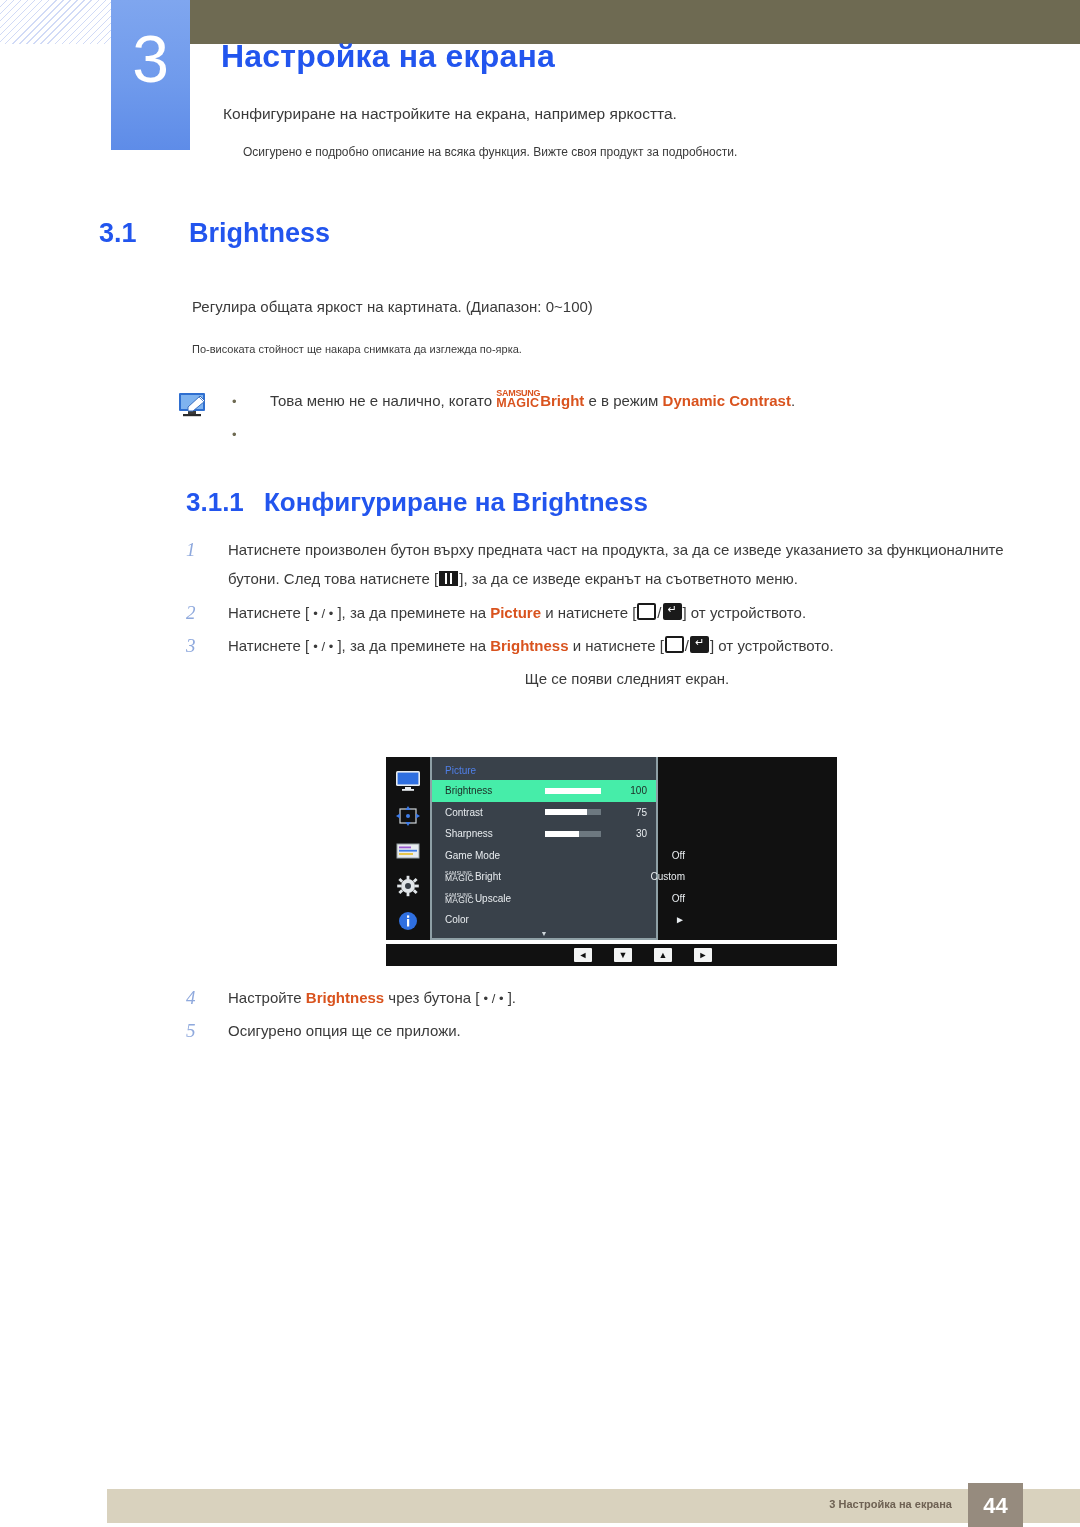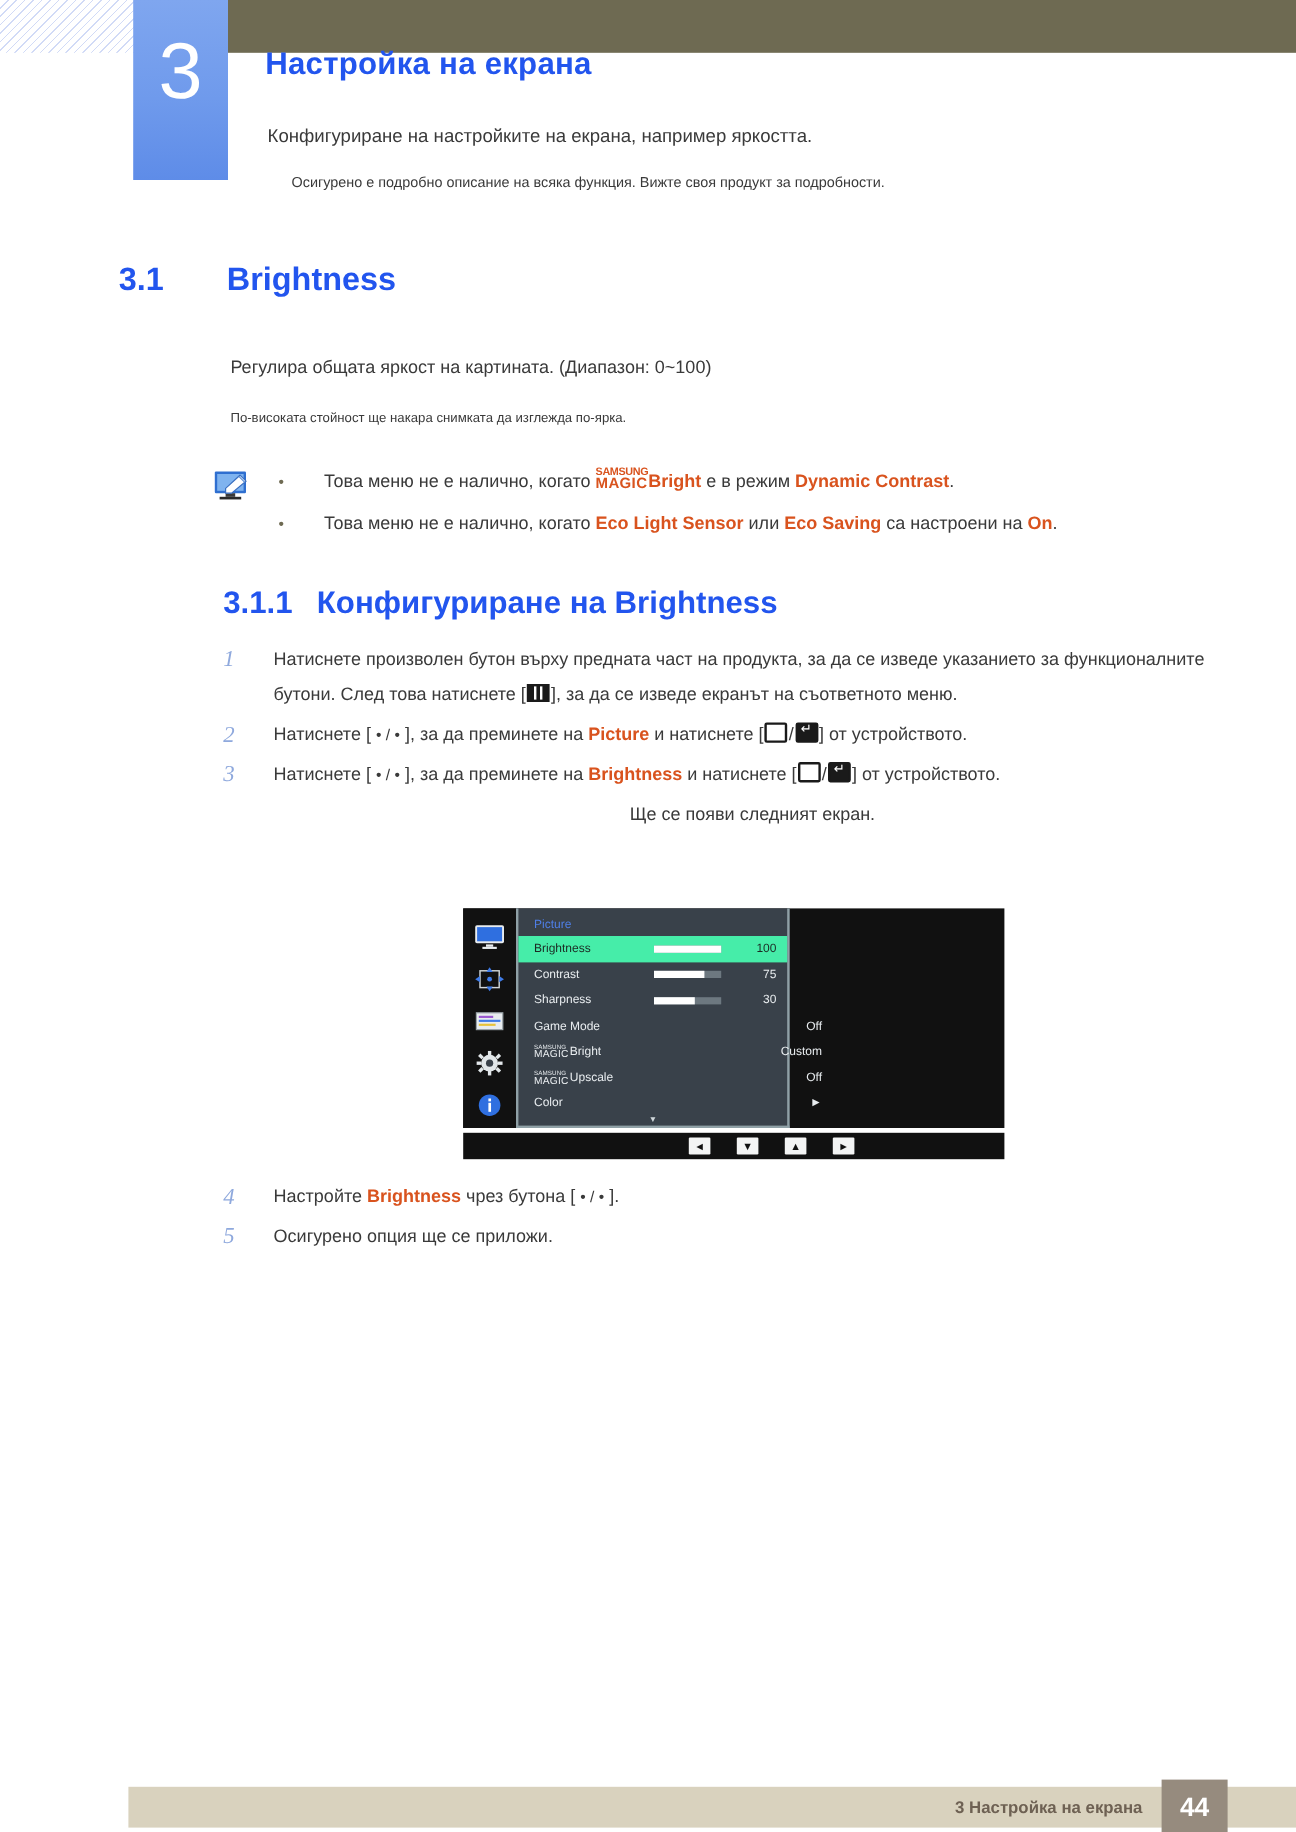--- a/index.html
+++ b/index.html
@@ -47,21 +47,21 @@
     font-size: 66px;
     font-weight: 400;
     line-height: 1;
     font-family: "Liberation Sans", sans-serif;
   }
 
   
   .chapter-title {
     position: absolute;
     left: 221px; top: 38px;
-    font-size: 26px;
+    font-size: 32px;
     font-weight: bold;
     color: #2255ee;
     letter-spacing: .2px;
   }
   .chapter-lead1 {
     position: absolute;
     left: 223px; top: 105px;
     font-size: 15.5px;
     color: #3a3a3a;
   }
@@ -350,21 +350,21 @@
   
   .foot-bar {
     position: absolute;
     left: 107px; top: 1489px;
     width: 973px; height: 34px;
     background: #d9d2be;
   }
   .foot-text {
     position: absolute;
     right: 128px; top: 1498px;
-    font-size: 14px;
+    font-size: 11px;
     font-weight: bold;
     color: #6e6153;
     text-align: right;
   }
   .foot-page {
     position: absolute;
     left: 968px; top: 1483px;
     width: 55px; height: 45px;
     background: #968b7e;
     color: #ffffff;
@@ -405,21 +405,20 @@
   </svg>
 </div>
 
 <div class="note-list">
   <div class="note-row">
     <span class="note-bullet">•</span>
     <span><span>Това меню не е налично, когато </span><span class="magic"><span class="s">SAMSUNG</span><span class="m">MAGIC</span></span><span class="hl">Bright</span><span> е в режим </span><span class="hl">Dynamic Contrast</span><span>.</span></span>
   </div>
   <div class="note-row">
     <span class="note-bullet">•</span>
-    <span><span>Това меню не е налично, когато </span><span class="hl">Eco Light Sensor</span><span> или </span><span class="hl">Eco Saving</span><span> са настроени на </span><span class="hl">On</span><span>.</span></span>
   </div>
 </div>
 
 <div class="subsec">
   <span class="num">3.1.1</span><span>Конфигуриране на Brightness</span>
 </div>
 
 <div class="steps">
 
   <div class="step">

